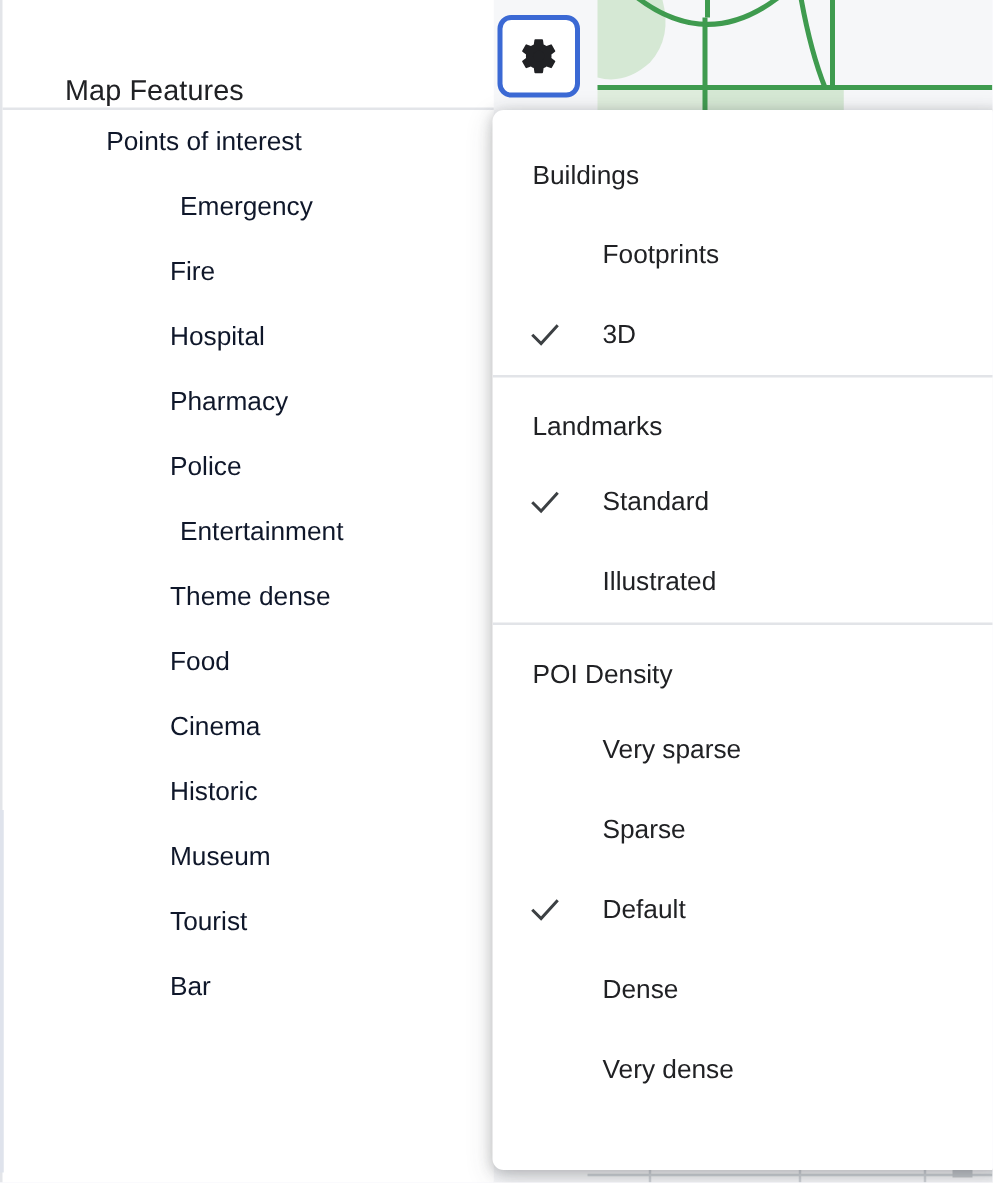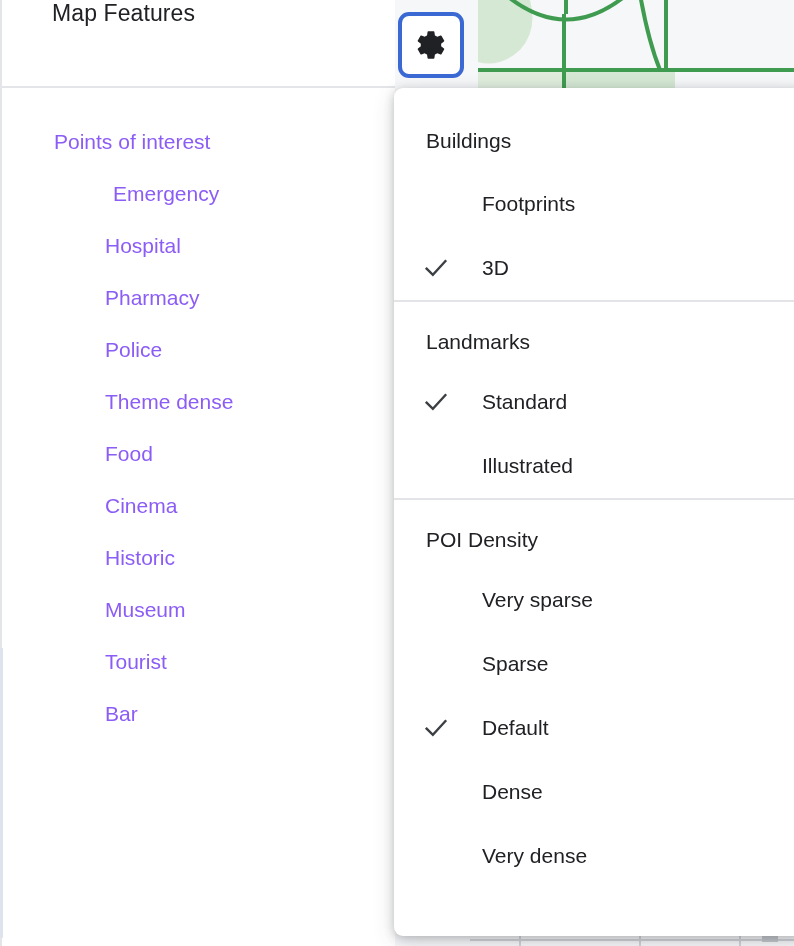--- a/index.html
+++ b/index.html
@@ -45,43 +45,44 @@
     box-sizing: border-box;
     z-index: 5;
   }
 
   .panel-header {
     position: relative;
     height: 88px;
     border-bottom: 2px solid #e3e5e9;
     box-sizing: border-box;
     display: flex;
-    align-items: flex-start;
+    align-items: flex-end;
   }
   .panel-title {
     margin-left: 50px;
     font-size: 23px;
     color: #202124;
     letter-spacing: 0.1px;
     white-space: nowrap;
   }
 
   .panel-body {
     position: relative;
     padding-top: 14px;
   }
 
   .tree-item {
     height: 52px;
     display: flex;
-    align-items: flex-end;
+    align-items: flex-start;
     font-size: 21px;
-    color: #8b5cf6;
+    color: #0f172a;
     white-space: nowrap;
     cursor: pointer;
+    margin-left: 31px;
   }
   .tree-item.lvl0 { padding-left: 52px; }
   .tree-item.lvl1 { padding-left: 111px; }
   .tree-item.lvl2 { padding-left: 103px; }
 
   
   .panel-edge-mark {
     position: absolute;
     left: -2px;
     top: 648px;
@@ -206,27 +207,33 @@
       <div class="panel-title">Map Features</div>
     </div>
     <div class="panel-body">
       <div class="tree-item lvl0">
           <span>Points of interest</span>
         </div>
       <div class="tree-item lvl1">
           <span>Emergency</span>
         </div>
       <div class="tree-item lvl2">
+          <span>Fire</span>
+        </div>
+      <div class="tree-item lvl2">
           <span>Hospital</span>
         </div>
       <div class="tree-item lvl2">
           <span>Pharmacy</span>
         </div>
       <div class="tree-item lvl2">
           <span>Police</span>
+        </div>
+      <div class="tree-item lvl1">
+          <span>Entertainment</span>
         </div>
       <div class="tree-item lvl2">
           <span>Theme dense</span>
         </div>
       <div class="tree-item lvl2">
           <span>Food</span>
         </div>
       <div class="tree-item lvl2">
           <span>Cinema</span>
         </div>

